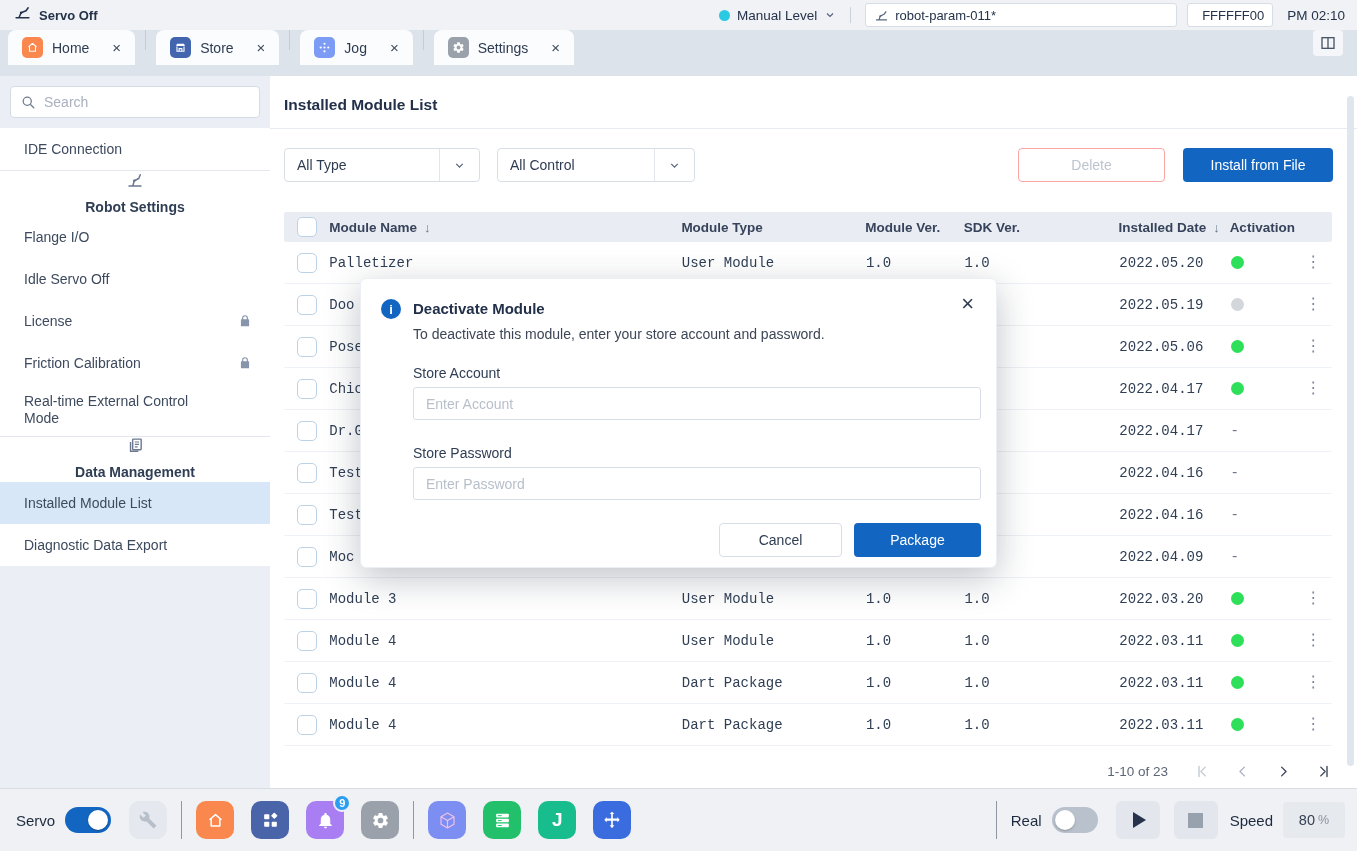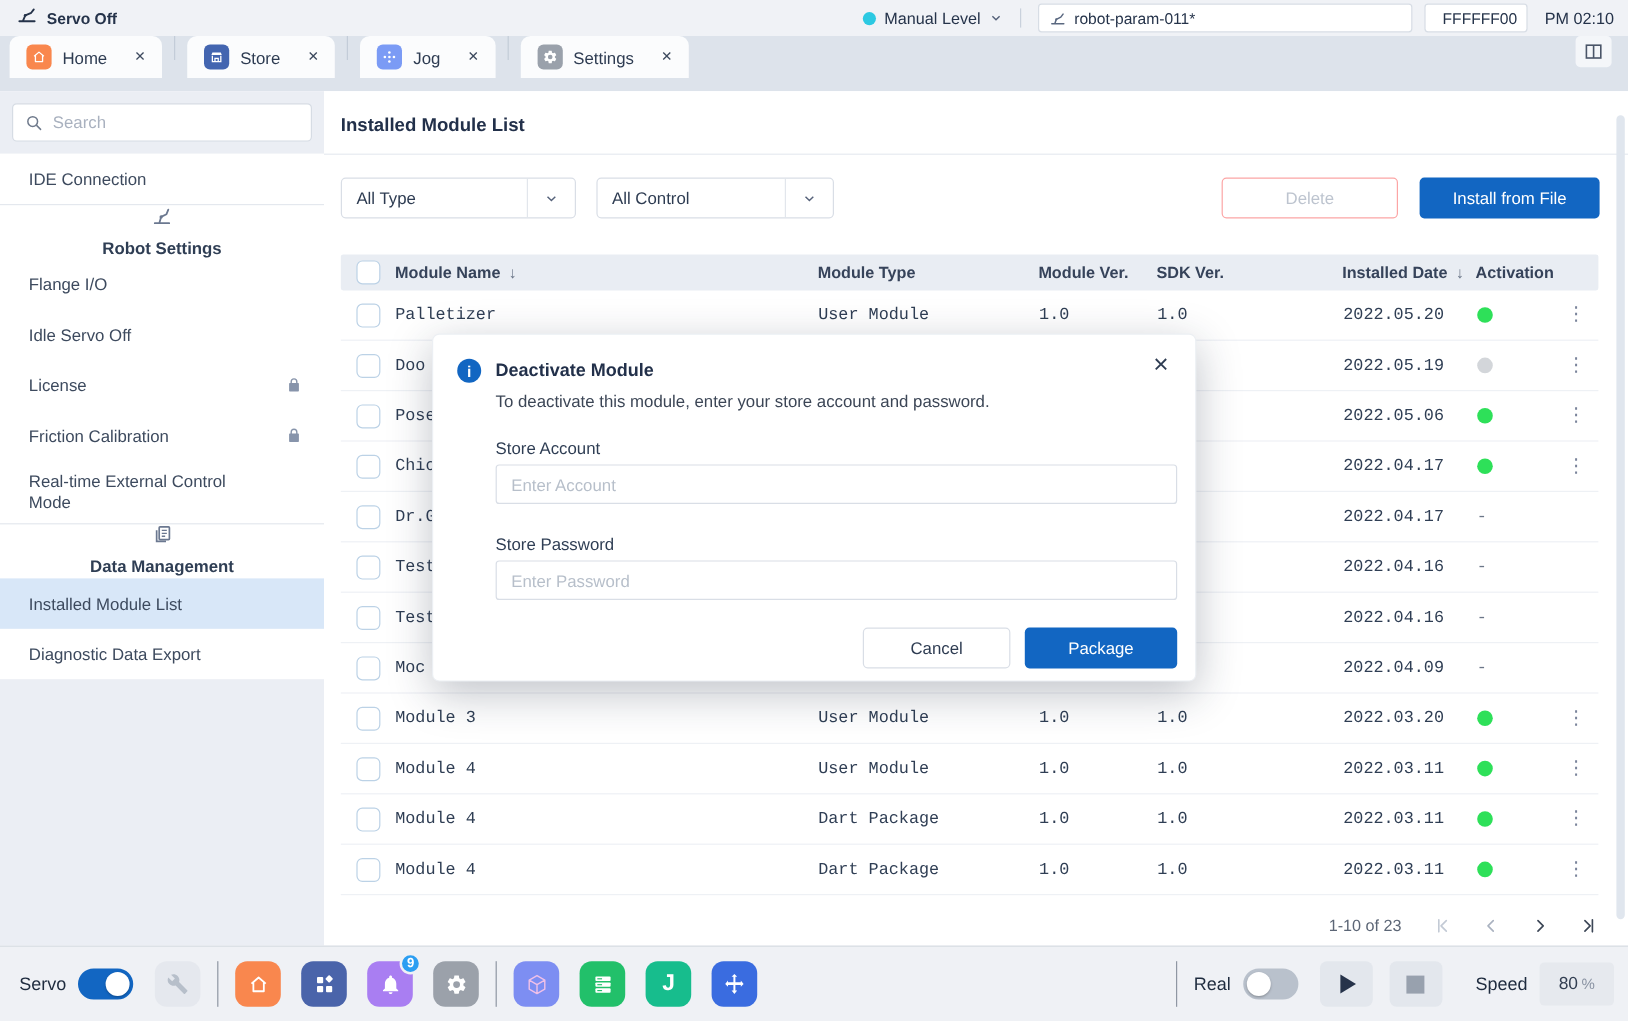--- a/index.html
+++ b/index.html
@@ -625,18 +625,18 @@
   <span class="bb-label">Real</span>
   <span class="toggle off" style="margin-left:10px">
       <span class="knob"></span>
     </span>
   <span class="media-btn" style="margin-left:18px">
       <span class="play-tri"></span>
     </span>
   <span class="media-btn" style="margin-left:14px">
       <span class="stop-sq"></span>
     </span>
-  <span class="bb-label" style="margin-left:28px">Speed</span>
+  <span class="bb-label" style="margin-left:12px">Speed</span>
   <span class="speed-box" style="margin-left:10px; margin-right:12px">
     <span>80</span>
     <span class="unit">%</span>
   </span>
 </div>
 
 </body></html>

